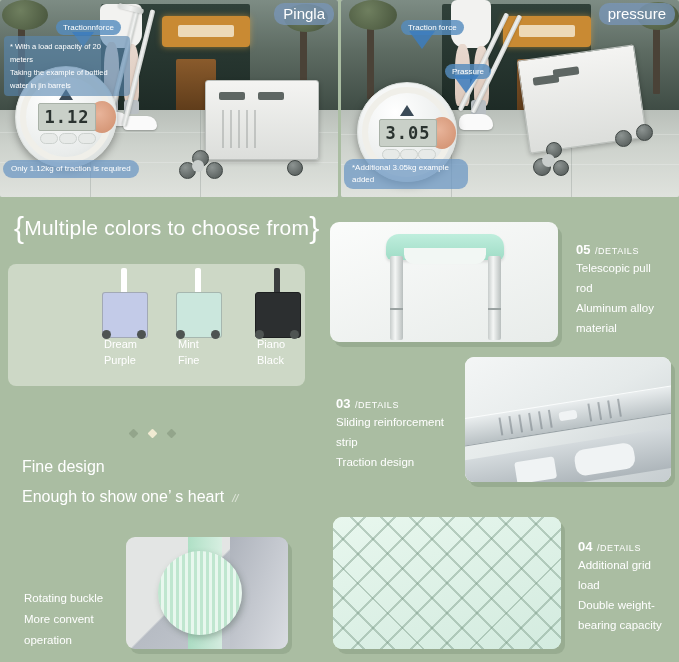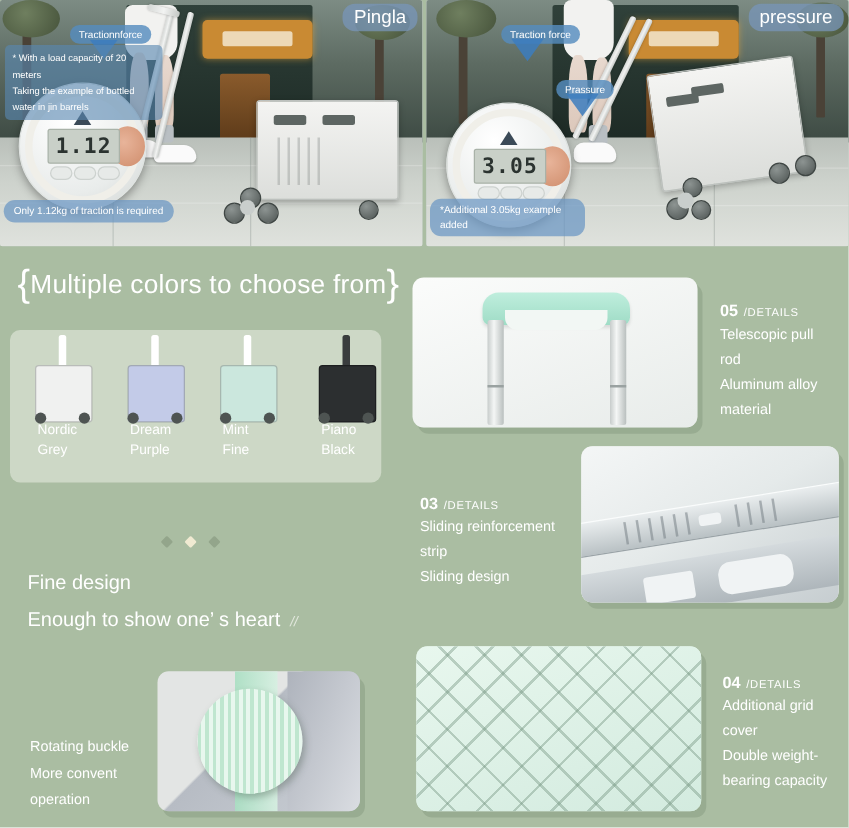--- a/index.html
+++ b/index.html
@@ -295,30 +295,20 @@
       <div class="corner-badge">pressure</div>
     </div>
   </div>
 
   <div class="colors-head">
     <div class="txt"><span class="brace">{</span><span>Multiple colors to choose from</span><span class="brace">}</span></div>
   </div>
 
   <div class="swatch-card">
 
-    <div class="swatch" style="left:6px;">
-      <div class="mini-rod" style="background:#ffffff;"></div>
-      <div class="mini-cart" style="background:#f0f1f0;"></div>
-      <div class="mini-wheel" style="left:14px;top:66px;"></div>
-      <div class="mini-wheel" style="left:49px;top:66px;"></div>
-      <div class="sw-label">
-        <div>Nordic</div>
-        <div>Grey</div>
-      </div>
-    </div>
 
     <div class="swatch" style="left:80px;">
       <div class="mini-rod" style="background:#ffffff;"></div>
       <div class="mini-cart" style="background:#c3cbe8;"></div>
       <div class="mini-wheel" style="left:14px;top:66px;"></div>
       <div class="mini-wheel" style="left:49px;top:66px;"></div>
       <div class="sw-label">
         <div>Dream</div>
         <div>Purple</div>
       </div>
@@ -391,30 +381,30 @@
     </div>
     <div class="strip-low">
       <div class="strip-hole" style="left:60px;top:10px;width:40px;height:22px;"></div>
       <div class="strip-hole" style="left:120px;top:8px;width:60px;height:26px;border-radius:10px;"></div>
     </div>
   </div>
   <div class="det det-03">
     <div><span class="no">03</span> <span class="dl">/DETAILS</span></div>
     <div class="line">Sliding reinforcement</div>
     <div class="line">strip</div>
-    <div class="line">Sliding design</div>
+    <div class="line">Traction design</div>
   </div>
 
   <div class="card card-04">
     <div class="grid-art"></div>
   </div>
   <div class="det det-04">
     <div><span class="no">04</span> <span class="dl">/DETAILS</span></div>
     <div class="line">Additional grid</div>
-    <div class="line">cover</div>
+    <div class="line">load</div>
     <div class="line">Double weight-</div>
     <div class="line">bearing capacity</div>
   </div>
 
   <div class="card card-05">
     <div class="buckle-strip"></div>
     <div class="buckle-panel"></div>
     <div class="buckle"></div>
   </div>
   <div class="det det-05">

